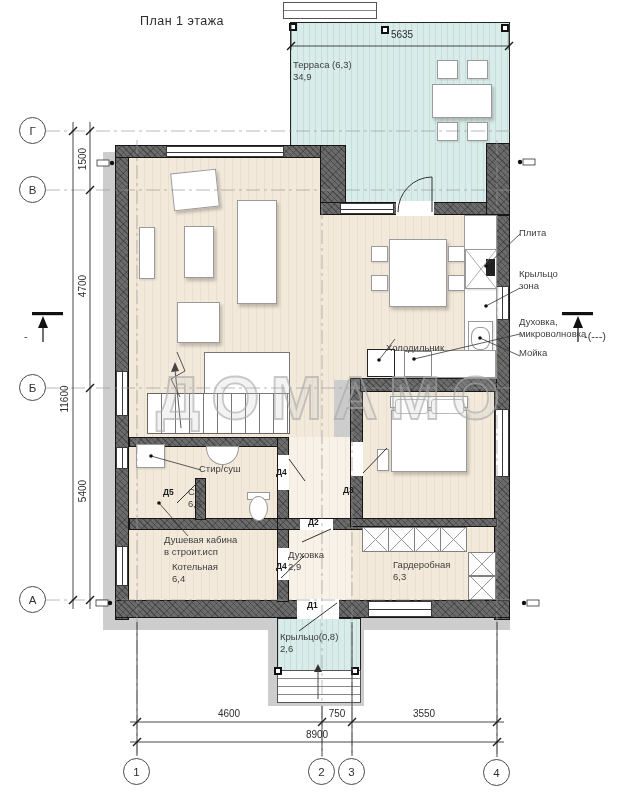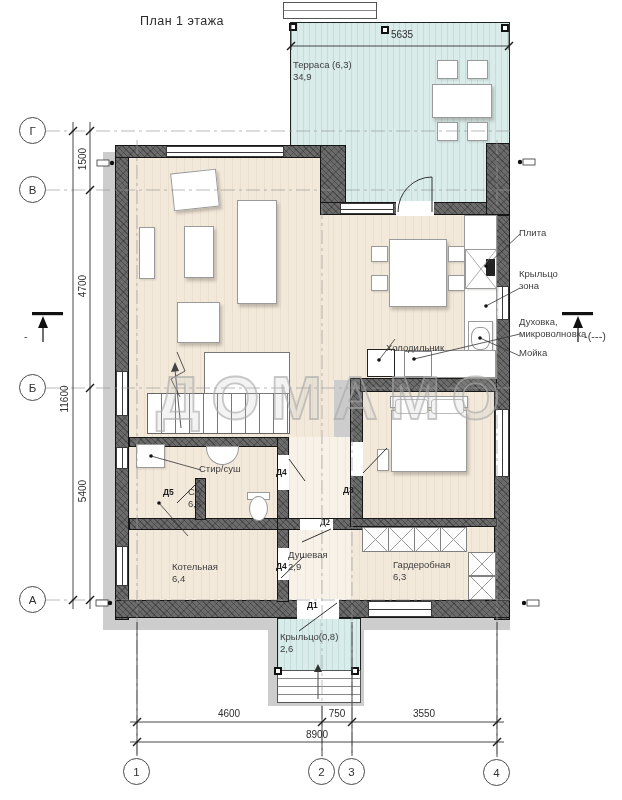--- a/index.html
+++ b/index.html
@@ -275,26 +275,30 @@
   <div class="abs dim" style="left:287px;top:729px;width:60px;text-align:center;">8900</div>
 
   <div class="abs lbl" style="left:293px;top:59px;width:120px;">
     <div>Терраса (6,3)</div>
     <div>34,9</div>
   </div>
   <div class="abs lbl" style="left:188px;top:486px;width:60px;">
     <div>С/у</div>
     <div>6,8</div>
   </div>
+  <div class="abs lbl" style="left:164px;top:534px;width:100px;">
+    <div>Душевая кабина</div>
+    <div>в строит.исп</div>
+  </div>
   <div class="abs lbl" style="left:172px;top:561px;width:80px;">
     <div>Котельная</div>
     <div>6,4</div>
   </div>
   <div class="abs lbl" style="left:288px;top:549px;width:60px;">
-    <div>Душевая</div>
+    <div>Духовка</div>
     <div>2,9</div>
   </div>
   <div class="abs lbl" style="left:393px;top:559px;width:80px;">
     <div>Гардеробная</div>
     <div>6,3</div>
   </div>
   <div class="abs lbl" style="left:280px;top:631px;width:80px;">
     <div>Крыльцо(0,8)</div>
     <div>2,6</div>
   </div>
@@ -309,21 +313,21 @@
     <div>микроволновка</div>
   </div>
   <div class="abs lbl-l" style="left:519px;top:347px;">Мойка</div>
   <div class="abs lbl-l" style="left:386px;top:342px;">Холодильник</div>
   <div class="abs lbl-l" style="left:199px;top:463px;">Стир/суш</div>
 
   <div class="abs lbl-l" style="left:24px;top:330px;font-size:11px;">-</div>
   <div class="abs lbl-l" style="left:584px;top:330px;font-size:11px;">-(---)</div>
 
   <div class="abs door-lbl" style="left:307px;top:600px;">Д1</div>
-  <div class="abs door-lbl" style="left:320px;top:517px;font-family:Liberation Serif, serif;">Д2</div>
+  <div class="abs door-lbl" style="left:308px;top:517px;">Д2</div>
   <div class="abs door-lbl" style="left:343px;top:485px;">Д3</div>
   <div class="abs door-lbl" style="left:276px;top:467px;">Д4</div>
   <div class="abs door-lbl" style="left:276px;top:561px;">Д4</div>
   <div class="abs door-lbl" style="left:163px;top:487px;">Д5</div>
 
   <div class="abs wm" style="left:126px;top:362px;font-size:62px;letter-spacing:11px;margin-left:30px;">ДОМАМО</div>
 
 </div>
 
 </body></html>

